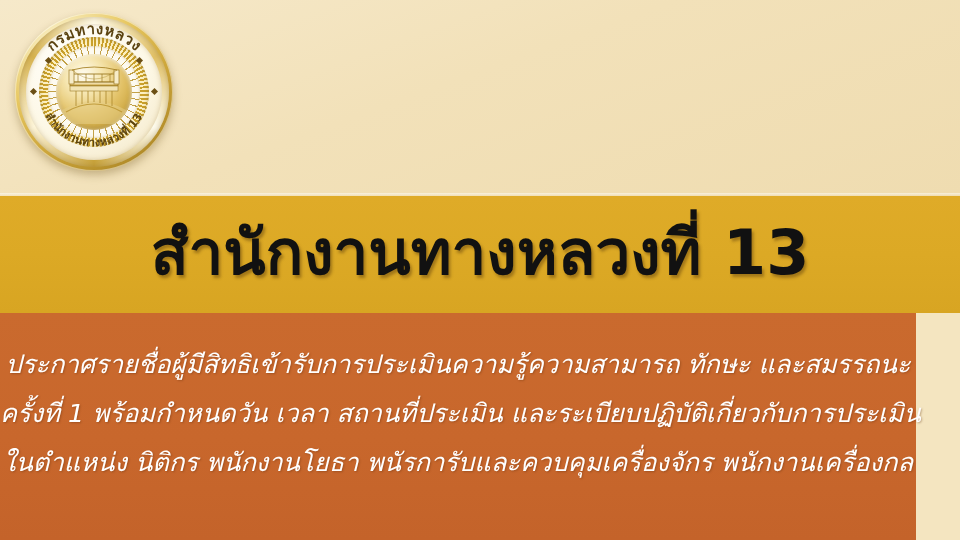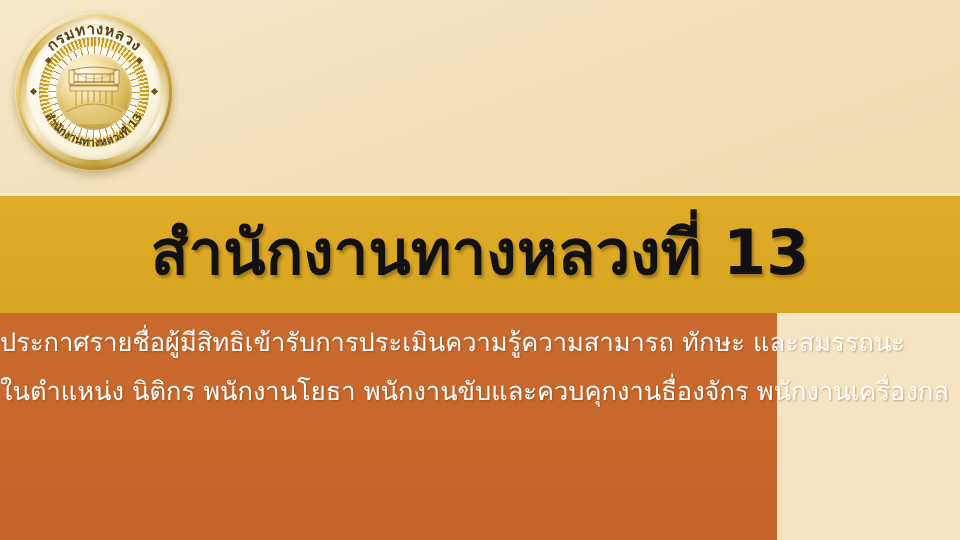--- a/index.html
+++ b/index.html
@@ -141,25 +141,26 @@
     text-shadow: 2px 3px 3px rgba(90,60,10,0.45);
     white-space: nowrap;
     padding-bottom: 4px;
   }
 
   
   .body-band {
     position: absolute;
     left: 0;
     top: 313px;
-    width: 777px;
+    width: 916px;
     height: 227px;
     background: linear-gradient(to bottom, #ca6a2e 0%, #c8672c 55%, #c4632a 100%);
-    padding-top: 5px;
+    padding-top: 27px;
     box-sizing: border-box;
+    font-style: italic;
   }
   .body-line {
     display: block;
     text-align: center;
     color: #ffffff;
     font-family: "DejaVu Sans", "Liberation Sans", sans-serif;
     font-size: 25.5px;
     font-weight: 400;
     line-height: 49px;
     white-space: nowrap;
@@ -245,16 +246,17 @@
     </div>
 
   </div>
 
   <div class="title-band">
     <div class="title-text">สำนักงานทางหลวงที่ 13</div>
   </div>
 
   <div class="body-band">
     <span class="body-line">ประกาศรายชื่อผู้มีสิทธิเข้ารับการประเมินความรู้ความสามารถ ทักษะ และสมรรถนะ</span>
-    <span class="body-line">ในตำแหน่ง นิติกร พนักงานโยธา พนักงานขับและควบคุกงานธื่องจักร พนักงานเครื่องกล</span>
+    <span class="body-line">ครั้งที่ 1 พร้อมกำหนดวัน เวลา สถานที่ประเมิน และระเบียบปฏิบัติเกี่ยวกับการประเมิน</span>
+    <span class="body-line">ในตำแหน่ง นิติกร พนักงานโยธา พนัรการับและควบคุมเครื่องจักร พนักงานเครื่องกล</span>
   </div>
 
 </div>
 
 </body></html>

